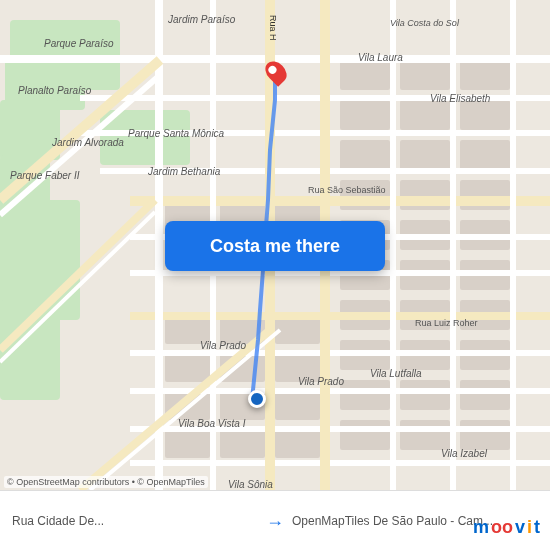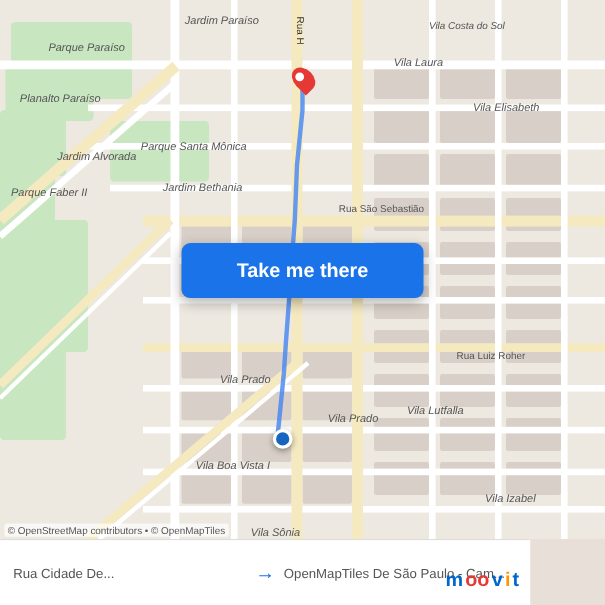--- a/index.html
+++ b/index.html
@@ -93,21 +93,21 @@
       border: 3px solid white;
       box-shadow: 0 2px 6px rgba(0,0,0,0.4);
       z-index: 50;
     }
 
     
     .bottom-bar {
       position: absolute;
       bottom: 0;
       left: 0;
-      width: 482px;
+      width: 550px;
       height: 60px;
       background: #ffffff;
       display: flex;
       align-items: center;
       border-top: 1px solid #ddd;
       padding: 0 12px;
       z-index: 200;
     }
 
     .bottom-logo {
@@ -297,21 +297,21 @@
   <span class="neighborhood-label" style="top:418px;left:178px;">Vila Boa Vista I</span>
   <span class="neighborhood-label" style="top:446px;left:228px;margin-top:33px;">Vila Sônia</span>
   <span class="neighborhood-label" style="top:448px;left:441px;">Vila Izabel</span>
 
   <span class="street-label" style="top:15px;left:278px;transform:rotate(90deg);transform-origin:0 0;">Rua H</span>
 
   <div class="pin-red" style="top:60px;left:267px;"></div>
 
   <div class="pin-blue" style="top:390px;left:248px;"></div>
 
-  <button class="take-me-there-btn">Take me there</button>
+  <button class="take-me-there-btn">Costa me there</button>
 </div>
 
 <div class="bottom-bar">
   <span class="from-text">Rua Cidade De...</span>
   <span class="arrow-icon">→</span>
   <span class="to-text">OpenMapTiles De São Paulo - Cam...</span>
   <div class="bottom-logo">
     <span class="logo-text logo-m">m</span>
     <span class="logo-text logo-oo">oo</span>
     <span class="logo-text logo-v">v</span>

